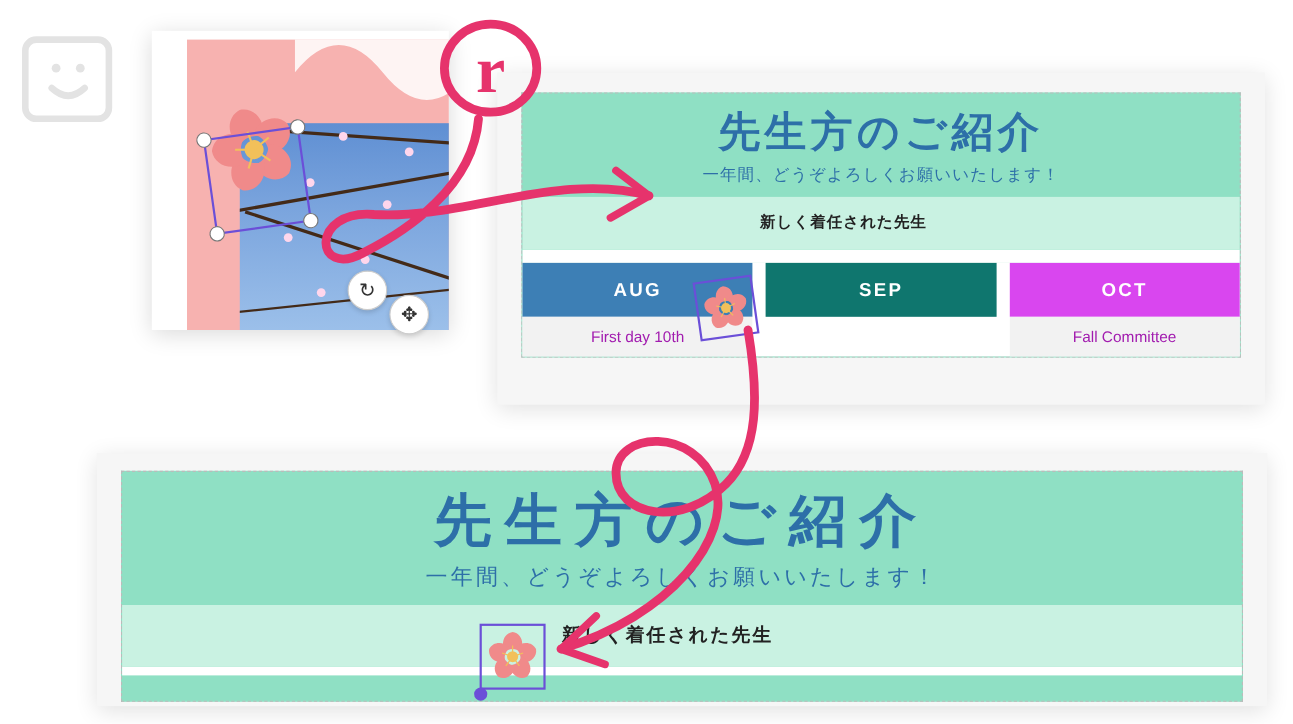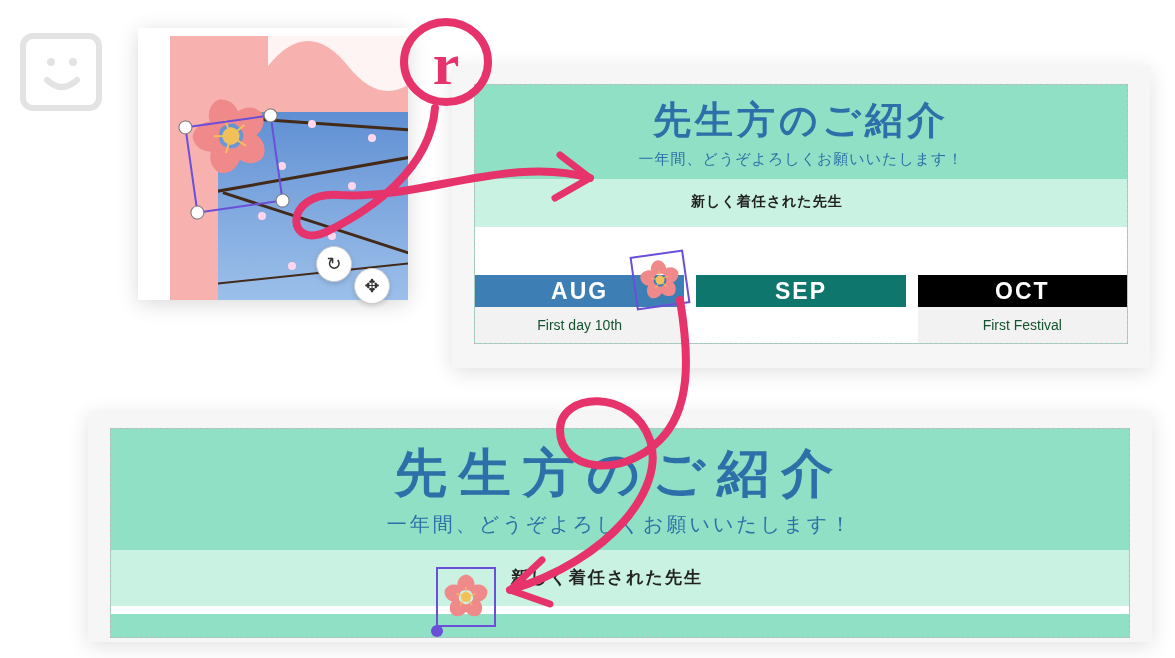--- a/index.html
+++ b/index.html
@@ -156,38 +156,37 @@
   .p2-sakura svg { width: 100%; height: 100%; }
   .p2-whitebar { background: #fff; height: 12px; }
   .p2-months {
     display: flex;
     gap: 12px;
     padding: 0 0px;
     background: #fff;
   }
   .month-col { flex: 1; }
   .month-head {
-    height: 32px;
+    height: 49px;
     color: #fff;
-    font-size: 23px;
+    font-size: 17px;
     font-weight: 700;
     display: flex;
     align-items: center;
     justify-content: center;
     letter-spacing: 2px;
-    margin-top: 36px;
   }
   .month-aug { background: #3d7fb5; }
   .month-sep { background: #0f766e; }
-  .month-oct { background: #000000; }
+  .month-oct { background: #d946ef; }
   .month-event {
     background: #f2f2f2;
     height: 36px;
     font-size: 14px;
-    color: #14532d;
+    color: #a21caf;
     display: flex;
     align-items: center;
     justify-content: center;
   }
 
   
   .panel3 {
     position: absolute;
     top: 412px;
     left: 88px;
@@ -350,21 +349,21 @@
     <div class="p2-months">
       <div class="month-col">
         <div class="month-head month-aug">AUG</div>
         <div class="month-event">First day 10th</div>
       </div>
       <div class="month-col">
         <div class="month-head month-sep">SEP</div>
       </div>
       <div class="month-col">
         <div class="month-head month-oct">OCT</div>
-        <div class="month-event">First Festival</div>
+        <div class="month-event">Fall Committee</div>
       </div>
     </div>
     <div class="p2-sakura">
       <svg viewBox="0 0 100 100">
           <use href="#sakura-flower"></use>
         </svg>
     </div>
   </div>
 </div>
 

